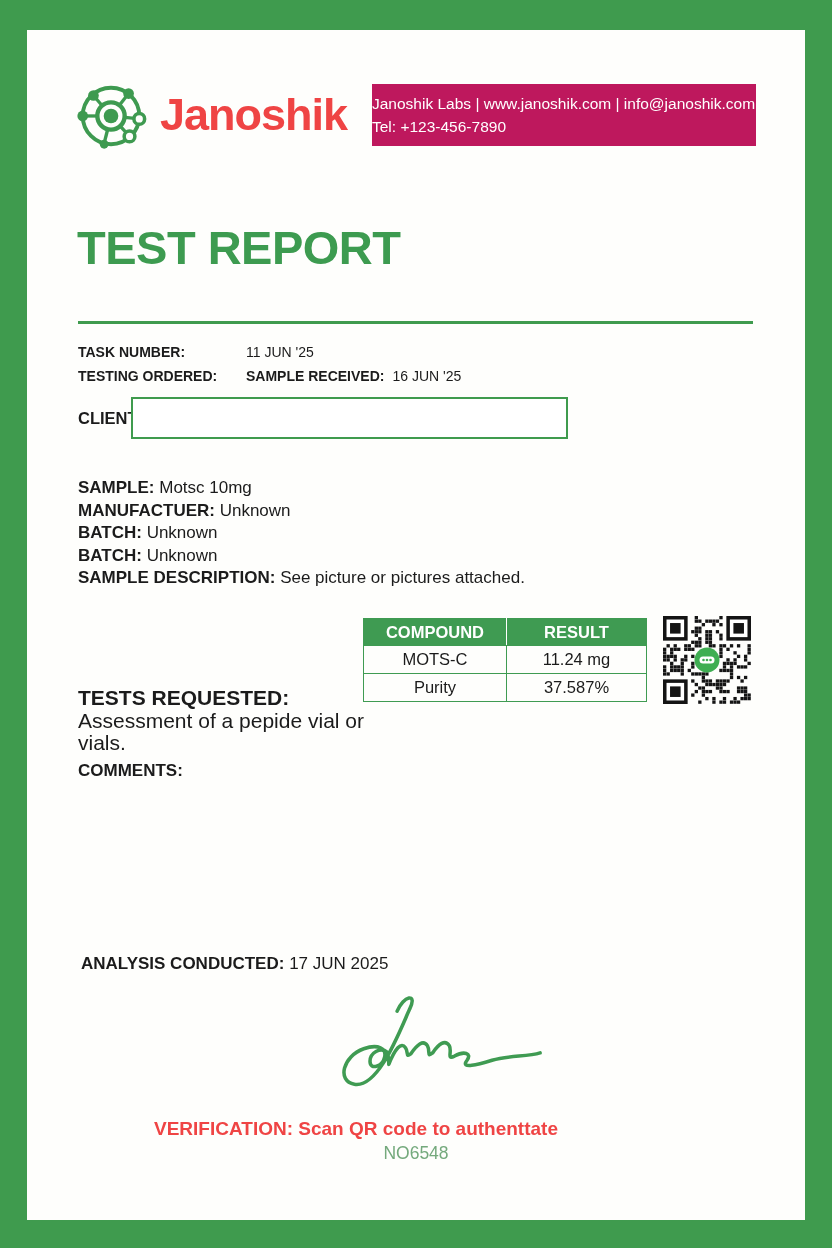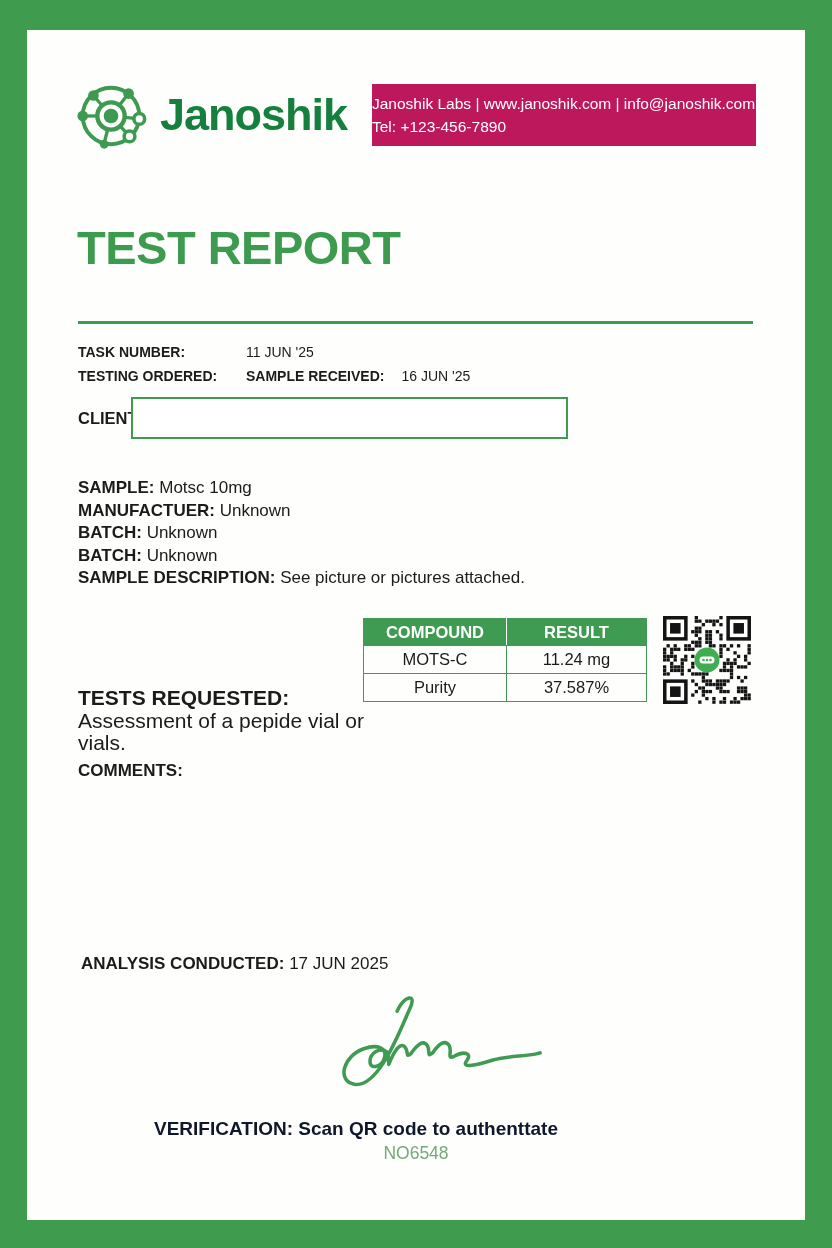--- a/index.html
+++ b/index.html
@@ -12,21 +12,21 @@
     padding:30px 27px 28px 27px;
   }
   .paper {
     position:relative;
     width:778px; height:1190px;
     background:#fefefc;
   }
 
   
   .header-logo { position:absolute; left:45px; top:46px; display:flex; align-items:center; }
-  .wordmark { font-size:45px; font-weight:bold; color:#15803d; margin-left:10px; letter-spacing:-1px; }
+  .wordmark { font-size:45px; font-weight:bold; color:#ef4444; margin-left:10px; letter-spacing:-1px; }
   .contact-bar {
     position:absolute; left:345px; top:54px; width:384px; height:62px;
     background:#be185d; color:#fff;
     display:flex; flex-direction:column; justify-content:center;
     font-size:15.5px; line-height:1.5;
   }
 
   .report-title {
     position:absolute; left:50px; top:190px;
     font-size:47px; font-weight:bold; color:#3d9b50; letter-spacing:-0.5px;
@@ -67,21 +67,21 @@
   .qr-wrap { position:absolute; left:636px; top:586px; width:88px; height:88px; }
 
   .tests-requested { position:absolute; left:51px; top:657px; width:302px; font-size:21px; line-height:22.5px; }
   .comments { position:absolute; left:51px; top:731px; font-size:17px; font-weight:bold; }
 
   .analysis { position:absolute; left:54px; top:924px; font-size:17px; }
 
   .signature { position:absolute; left:295px; top:960px; }
 
   .verification { position:absolute; left:0; top:1088px; width:645px; text-align:center;
-    font-size:19px; font-weight:bold; color:#0f172a;padding-left:13px; }
+    font-size:19px; font-weight:bold; color:#ef4444;padding-left:13px; }
   .verify-code { position:absolute; left:0; top:1113px; width:778px; text-align:center;
     font-size:17.5px; color:#74a97c; }
 </style>
 </head>
 <body>
 
 <div class="frame">
   <div class="paper">
 
     <div class="header-logo">
@@ -116,21 +116,21 @@
     <div class="rule"></div>
 
     <div class="meta">
       <div class="meta-row">
         <span class="meta-label">TASK NUMBER:</span>
         <span class="meta-value">11 JUN '25</span>
       </div>
       <div class="meta-row">
         <span class="meta-label">TESTING ORDERED:</span>
         <span class="meta-label2">SAMPLE RECEIVED:</span>
-        <span class="meta-value" style="margin-left:17px;">16 JUN '25</span>
+        <span class="meta-value" style="margin-left:8px;">16 JUN '25</span>
       </div>
     </div>
 
     <div class="client-row">
       <span class="client-label">CLIENT:</span>
       <div class="client-box"></div>
     </div>
 
     <div class="sample-block">
       <div><span class="lbl">SAMPLE:</span> <span>Motsc 10mg</span></div>

